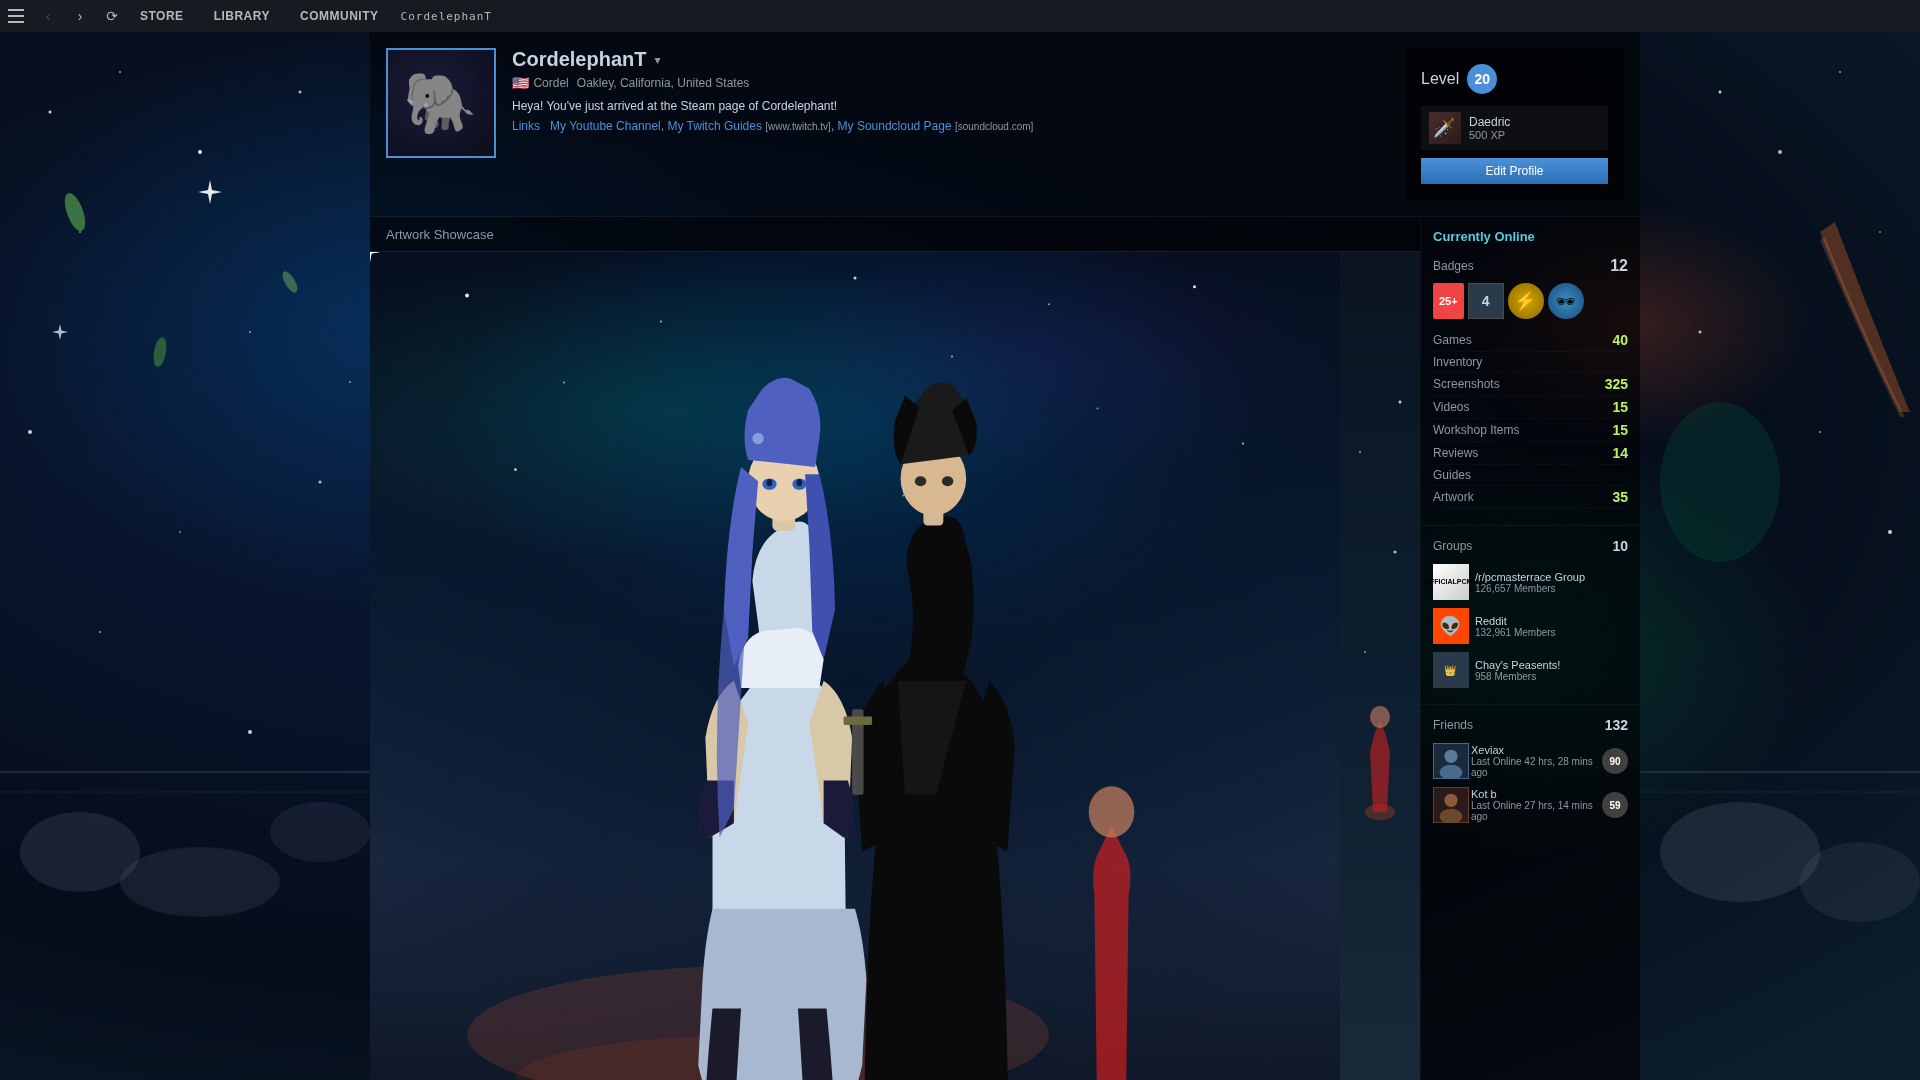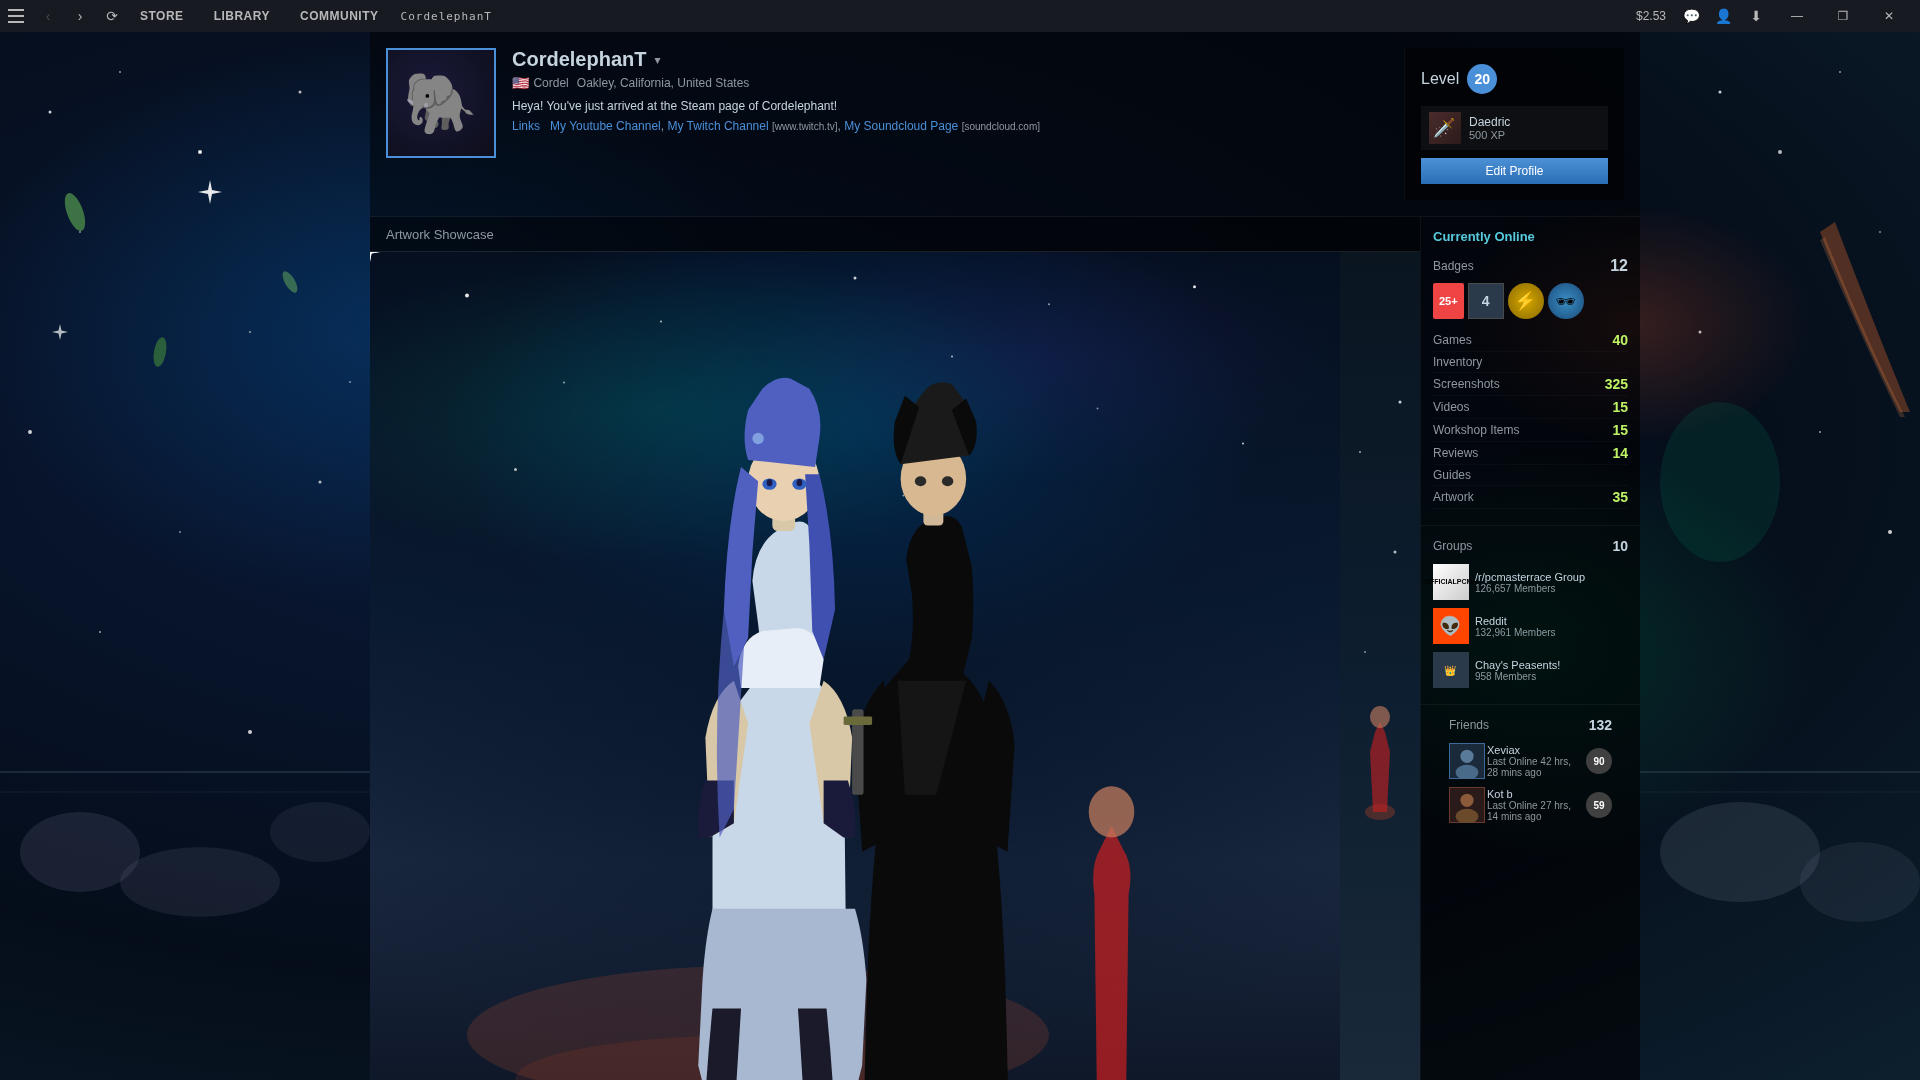--- a/index.html
+++ b/index.html
@@ -558,21 +558,21 @@
       white-space: nowrap;
       overflow: hidden;
       text-overflow: ellipsis;
     }
     .group-members {
       color: #8f98a0;
       font-size: 10px;
     }
 
     .friends-section {
-      padding: 4px 28px;
+      padding: 4px 12px;
     }
     .friends-header {
       display: flex;
       align-items: center;
       margin-bottom: 6px;
     }
     .friends-label {
       color: #8f98a0;
       font-size: 12px;
       flex: 1;
@@ -634,31 +634,20 @@
     </div>
     <button class="titlebar-nav-btn disabled">‹</button>
     <button class="titlebar-nav-btn">›</button>
     <button class="titlebar-nav-btn">⟳</button>
     <div class="titlebar-nav-links">
       <div class="titlebar-link">STORE</div>
       <div class="titlebar-link">LIBRARY</div>
       <div class="titlebar-link">COMMUNITY</div>
     </div>
     <div class="titlebar-logo">CordelephanT</div>
-  </div>
-  <div class="titlebar-right">
-    <div class="titlebar-wallet">$2.53</div>
-    <div class="titlebar-icon-btn">💬</div>
-    <div class="titlebar-icon-btn">👤</div>
-    <div class="titlebar-icon-btn">⬇</div>
-    <div class="window-controls">
-      <button class="win-btn">—</button>
-      <button class="win-btn">❐</button>
-      <button class="win-btn close">✕</button>
-    </div>
   </div>
 </div>
 
 <div class="bg-layer"></div>
 <div class="bg-nebula"></div>
 
 <div class="content-area">
 
   <div class="left-deco">
     <svg width="370" height="1048" style="position:absolute;inset:0;">
@@ -711,21 +700,21 @@
           <span class="flag-icon">🇺🇸</span>
           <span>Cordel</span>
           <span> </span>
           <span>Oakley, California, United States</span>
         </div>
         <div class="profile-bio">Heya! You've just arrived at the Steam page of Cordelephant!</div>
         <div class="profile-links">
           <span>Links</span>
           &nbsp;
           <span class="" style="color:#4a90d9;cursor:pointer;">My Youtube Channel</span>,
-          <span style="color:#4a90d9;cursor:pointer;">My Twitch Channel</span>
+          <span style="color:#4a90d9;cursor:pointer;">My Twitch Guides</span>
           <span class="url">[www.twitch.tv]</span>,
           <span style="color:#4a90d9;cursor:pointer;">My Soundcloud Page</span>
           <span class="url">[soundcloud.com]</span>
         </div>
       </div>
 
       <div class="level-panel" style="position:relative;width:220px;flex-shrink:0;">
         <div class="level-header">
           <span class="level-label">Level</span>
           <div class="level-badge">20</div>

